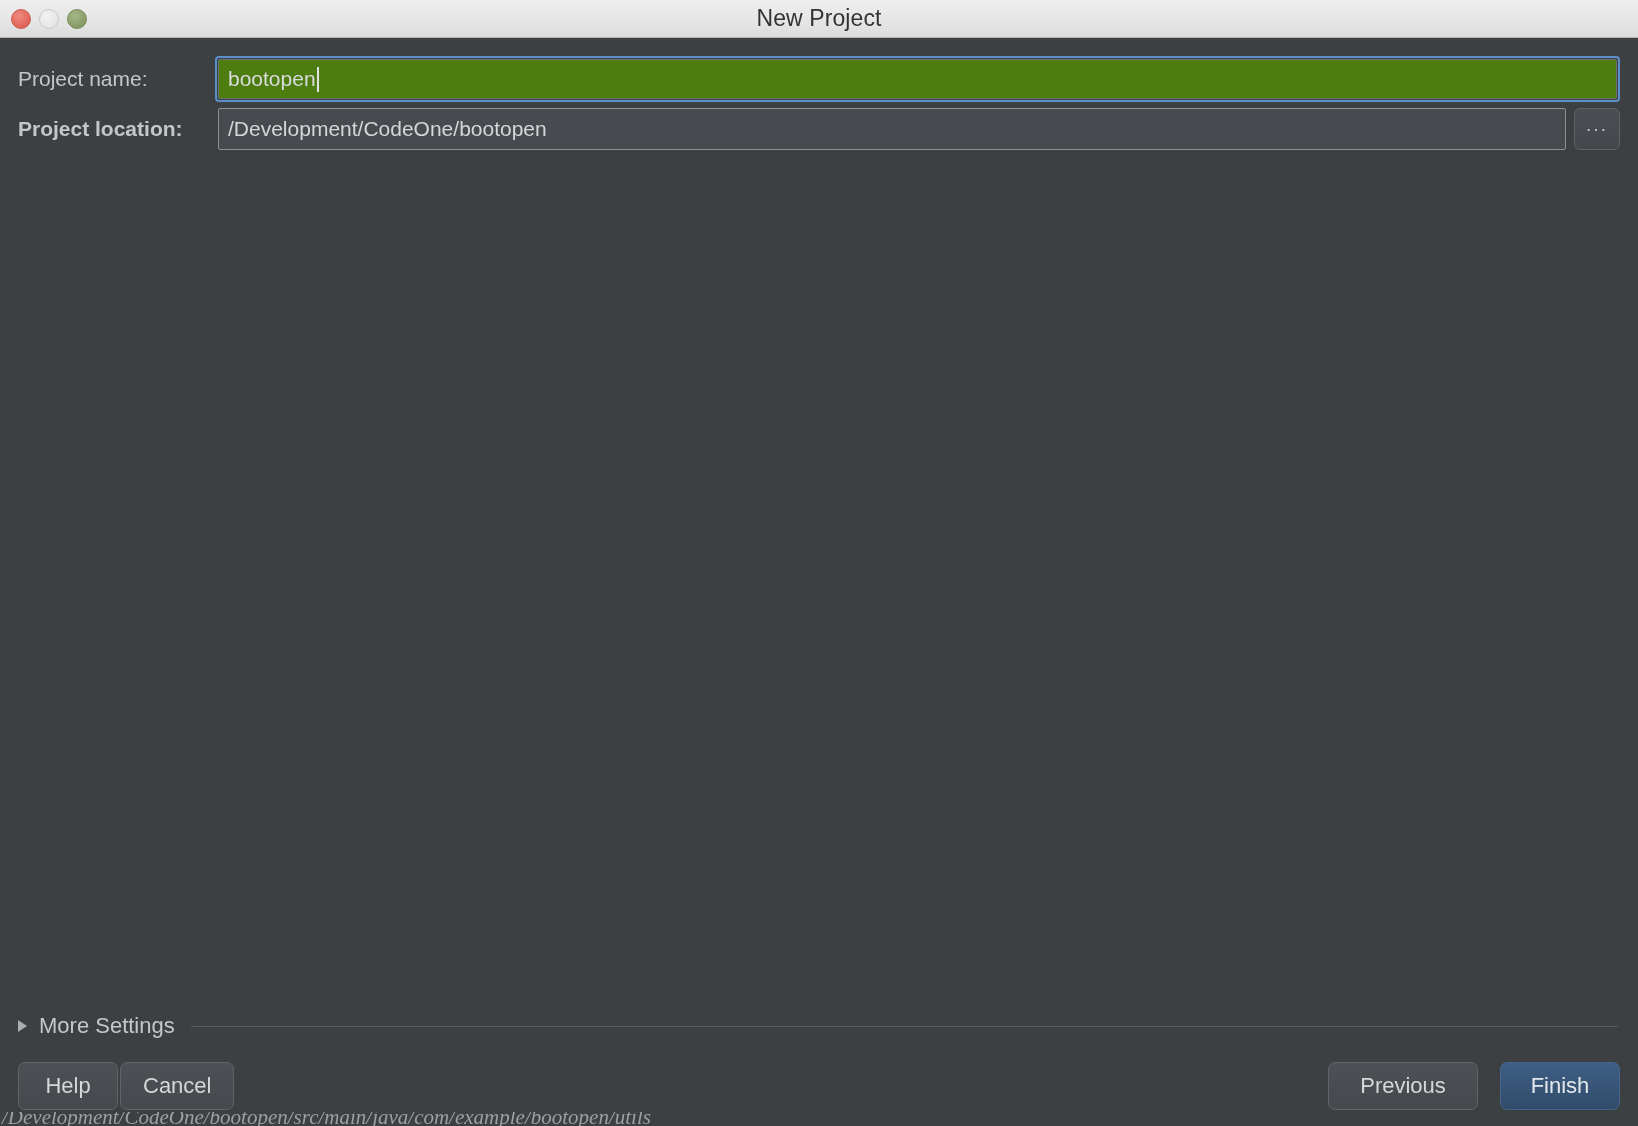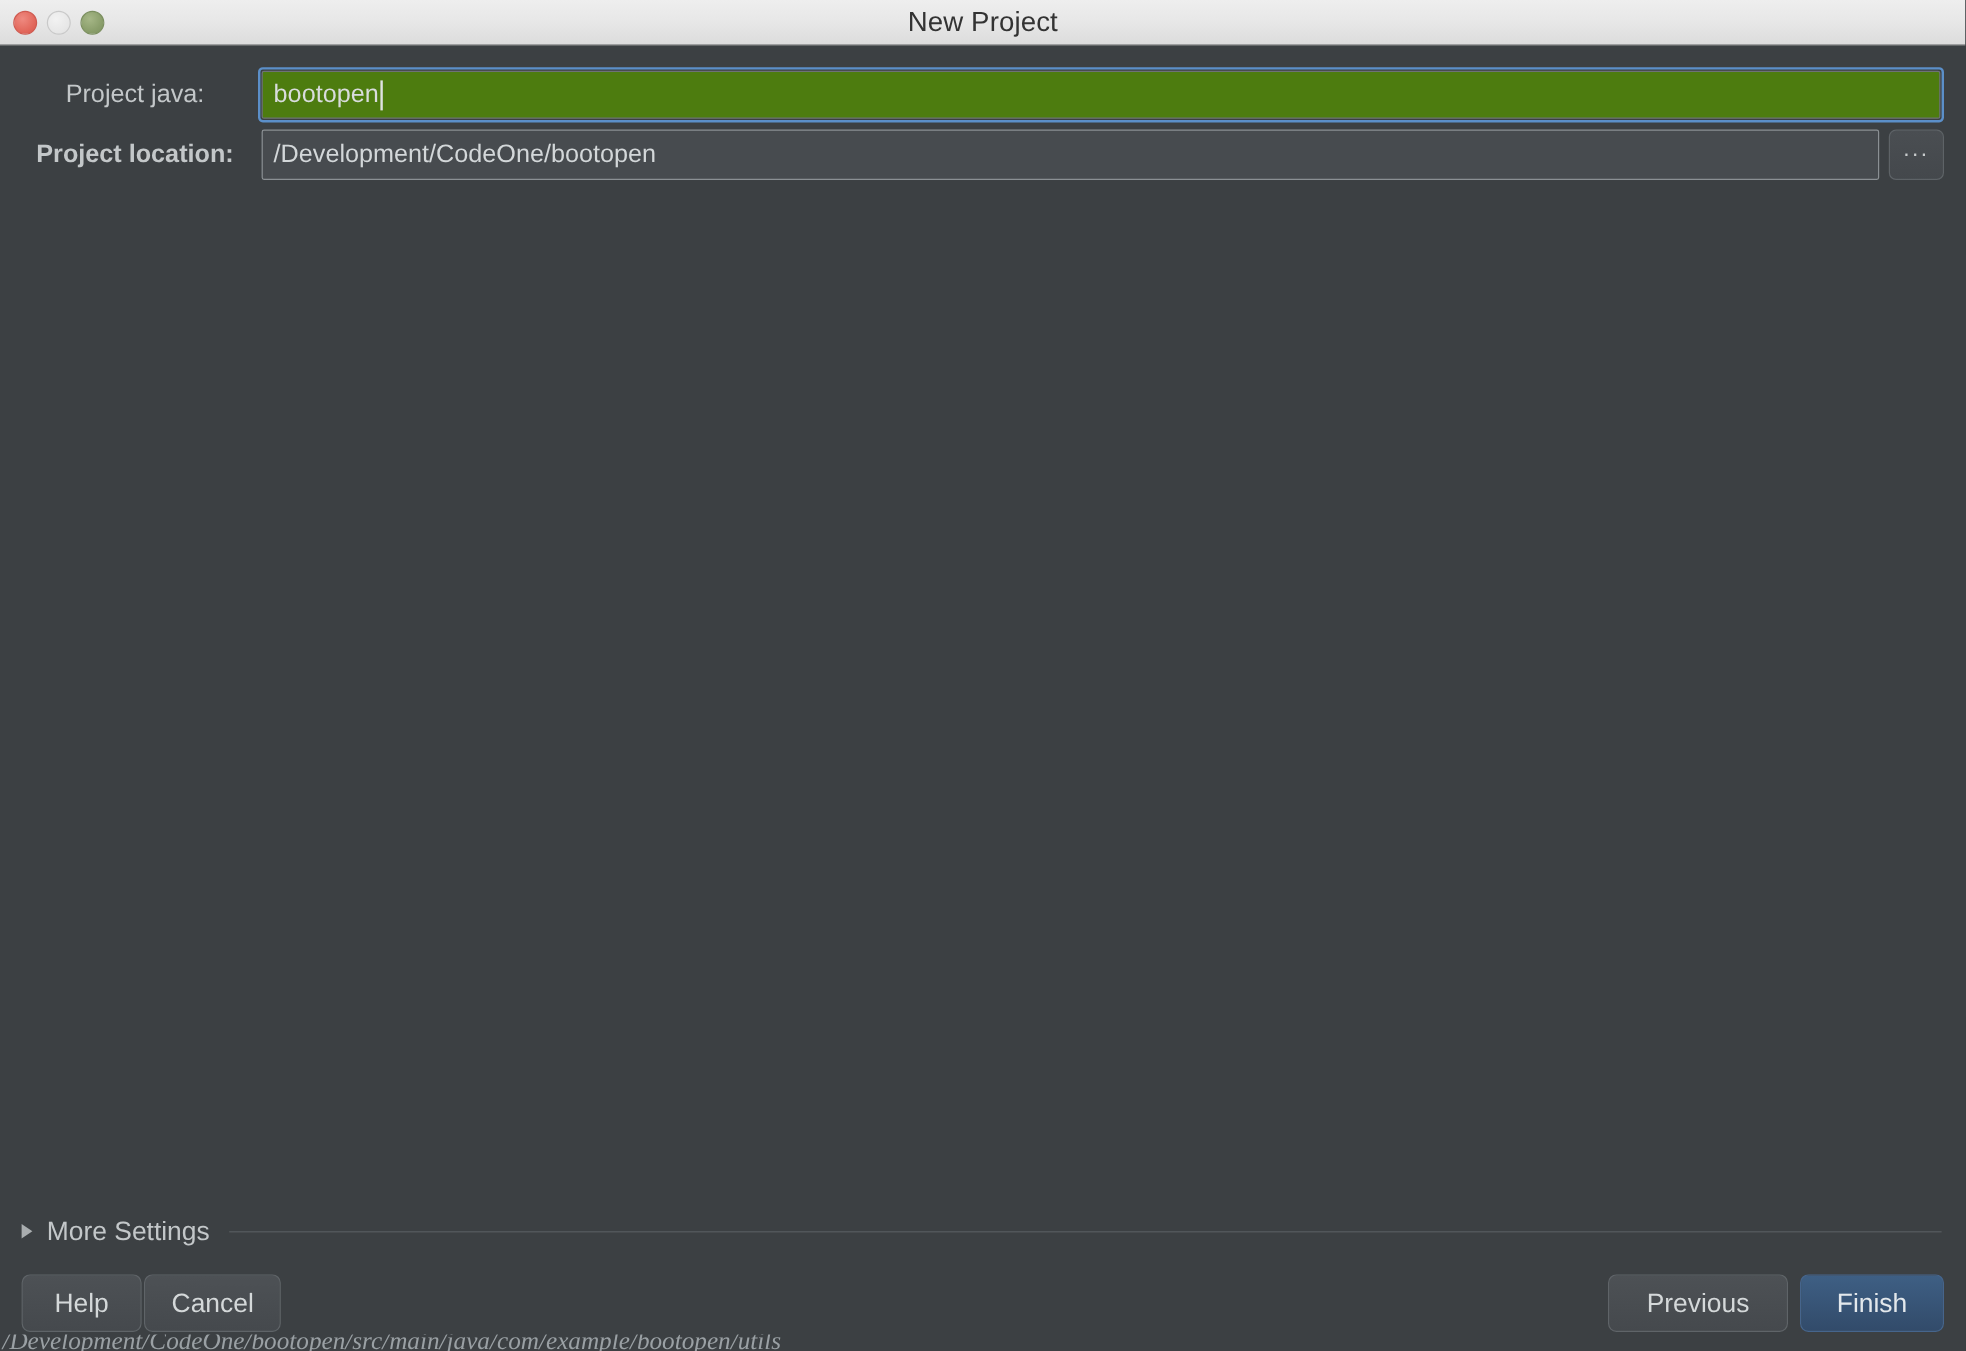--- a/index.html
+++ b/index.html
@@ -17,21 +17,20 @@
   }
 
   .window {
     position: relative;
     width: 1638px;
     height: 1126px;
     display: flex;
     flex-direction: column;
     background: #3c4043;
     overflow: hidden;
-    text-align: center;
   }
 
   
   .titlebar {
     position: relative;
     height: 38px;
     flex: 0 0 38px;
     background: linear-gradient(to bottom, #eeeeee 0%, #e7e7e7 50%, #dcdcdc 100%);
     border-bottom: 1px solid #b4b4b4;
     display: flex;
@@ -220,21 +219,21 @@
     flex: 0 0 auto;
   }
 
   .btn-group-left {
     display: flex;
     gap: 2px;
   }
 
   .btn-group-right {
     display: flex;
-    gap: 10px;
+    gap: 22px;
     margin-left: auto;
   }
 
   .btn {
     min-width: 100px;
     height: 48px;
     padding: 0 22px;
     border-radius: 7px;
     background: linear-gradient(to bottom, #4d5155 0%, #45494d 100%);
     border: 1px solid #5f6468;
@@ -290,21 +289,21 @@
       <span class="tl tl-max"></span>
     </div>
     <div class="window-title">New Project</div>
   </div>
 
   <div class="content">
 
     <div class="form">
 
       <div class="form-row">
-        <div class="form-label label-name">Project java:</div>
+        <div class="form-label label-name">Project name:</div>
         <div class="field-focus-wrap">
           <div class="textfield">
             <span>bootopen</span>
               <span class="caret"></span>
           </div>
         </div>
       </div>
 
       <div class="form-row">
         <div class="form-label label-loc">Project location:</div>

